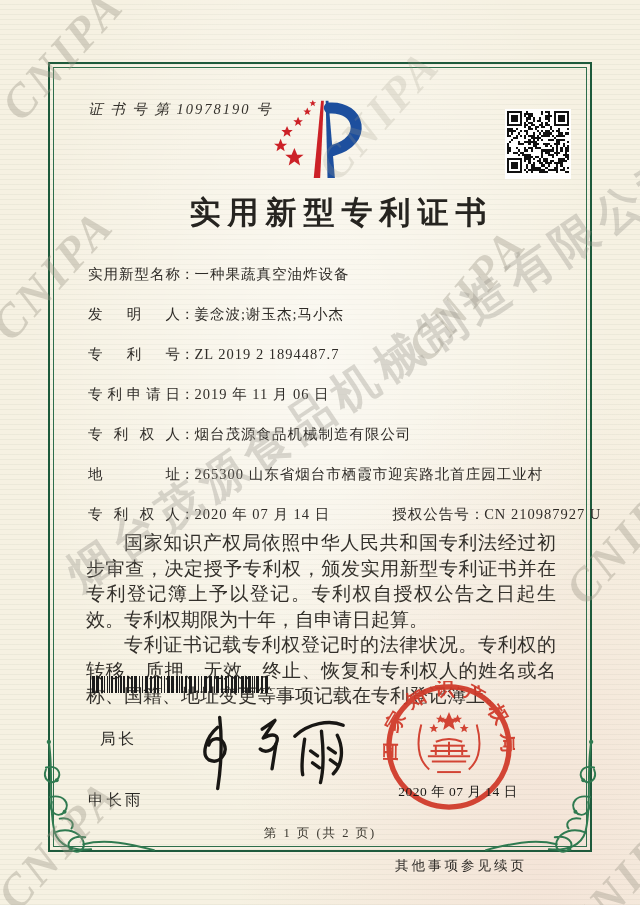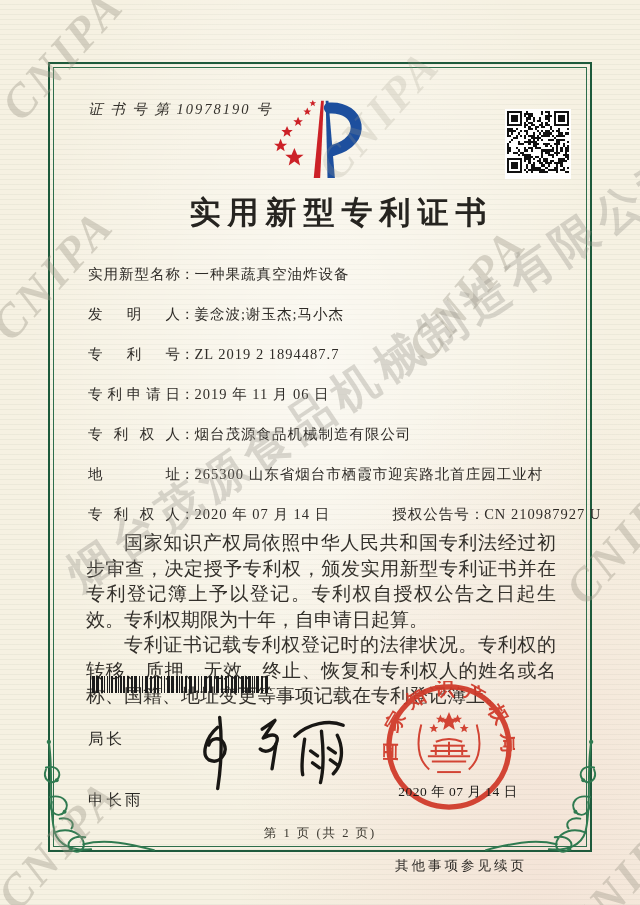--- a/index.html
+++ b/index.html
@@ -44,21 +44,21 @@
 
   
   .body-text { left:86px; top:530px; width:470px; z-index:3; font-size:19px; line-height:25.5px;
                text-align:justify; color:#33302b; }
   .body-text p { text-indent:2em; }
 
   
   .barcode { left:90px; top:676px; z-index:3; }
 
   
-  .signer-title { left:88px; top:729px; font-size:15.5px; letter-spacing:3px; z-index:3; color:#2a2824; }
+  .signer-title { left:100px; top:729px; font-size:15.5px; letter-spacing:3px; z-index:3; color:#2a2824; }
   .signer-name  { left:88px; top:762px; font-size:15.5px; letter-spacing:3px; z-index:3; color:#2a2824;margin-top:28px; }
   .signature { left:193px; top:703px; z-index:4; }
 
   
   .seal { left:383px; top:681px; z-index:4; opacity:0.94; }
   .seal-date { left:392px; top:783px; width:132px; text-align:center; font-size:13.5px; letter-spacing:0.5px;
                color:#1d1b18; z-index:5; white-space:nowrap; }
 
   
   .page-footer { left:48px; top:825px; width:544px; text-align:center; font-size:12.5px;

